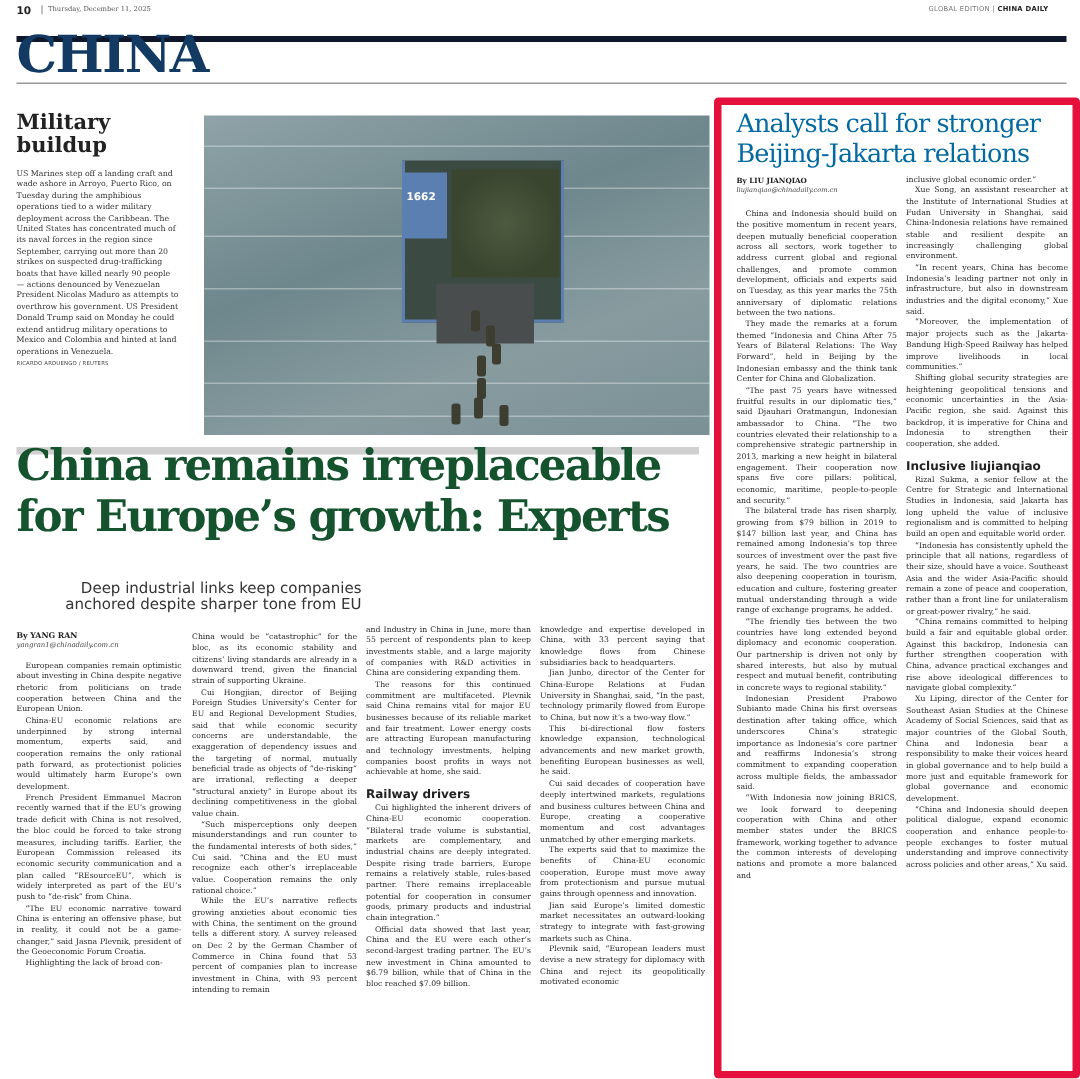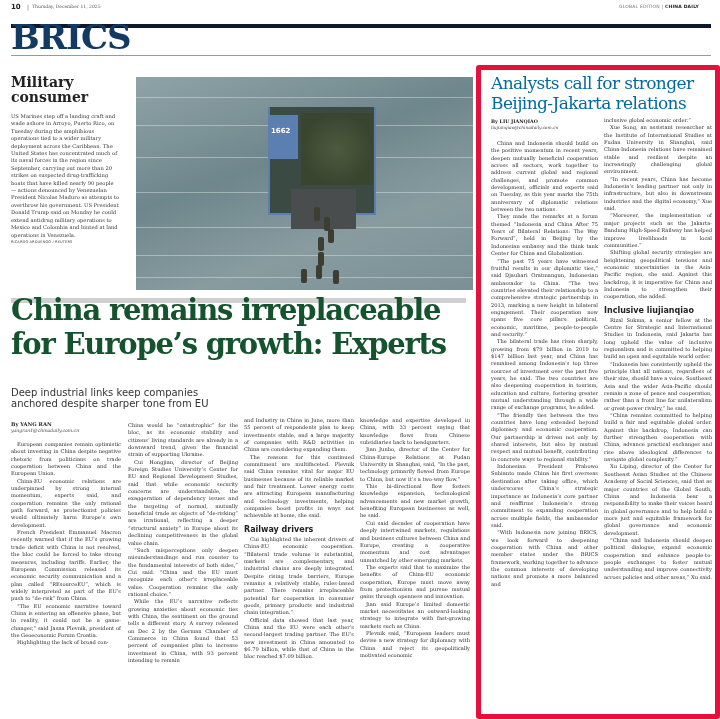--- a/index.html
+++ b/index.html
@@ -25,21 +25,21 @@
   .photo .wave { position: absolute; left: 0; width: 100%; height: 1px; background: rgba(255,255,255,0.35); }
   .photo .boat { position: absolute; left: 132px; top: 30px; width: 108px; height: 108px; background: #3c4a44; border: 2px solid #5b7fb0; border-top: none; }
   .photo .cabin { position: absolute; left: 132px; top: 38px; width: 30px; height: 44px; background: #5b7fb0; padding-left: 12px; }
   .photo .cabin span { position: absolute; left: 3px; top: 12px; font: bold 7px "DejaVu Sans", sans-serif; color: #fff; }
   .photo .troops { position: absolute; left: 165px; top: 36px; width: 72px; height: 72px; background: radial-gradient(circle, #4e5a3e 0%, #3a4530 70%); }
   .photo .ramp { position: absolute; left: 155px; top: 112px; width: 65px; height: 40px; background: #4a4d4e; }
   .photo .soldier { position: absolute; width: 6px; height: 14px; background: #3d3d32; border-radius: 2px; }
   .photo-bottom-rule { position: absolute; left: 11px; top: 298px; width: 455px; height: 5px; background: #d0d0d0; }
 
   .main-head { position: absolute; left: 11px; top: 293px; width: 460px; font: bold 29px "DejaVu Serif", serif; line-height: 34px; color: #14532d; letter-spacing: -1.2px; }
-  .deck { position: absolute; left: 11px; top: 387px; width: 230px; font: 10px "DejaVu Sans", sans-serif; line-height: 11px; color: #333; }
+  .deck { position: absolute; left: 11px; top: 387px; width: 230px; font: 10px "DejaVu Sans", sans-serif; line-height: 11px; color: #333; text-align: right; }
   .byline { position: absolute; left: 11px; top: 421px; font: bold 5.2px "DejaVu Serif", serif; color: #222; }
   .email { position: absolute; left: 11px; top: 428px; font: italic 4.6px "DejaVu Serif", serif; color: #444; }
 
   .col { position: absolute; font: 5.15px "DejaVu Serif", serif; line-height: 7.35px; color: #2a2a2a; text-align: justify; overflow: hidden; }
   .col p { text-indent: 6px; }
   .col h4 { font: bold 8px "DejaVu Sans", sans-serif; line-height: 10px; margin: 5px 0 1px; color: #222; }
 
   .side-box { position: absolute; left: 476px; top: 65px; width: 244px; height: 654px; border: 5px solid #e4113d; border-radius: 3px; background: #fff; }
   .side-head { position: absolute; left: 491px; top: 73px; width: 220px; font: 17px "DejaVu Serif", serif; line-height: 20px; color: #0369a1; letter-spacing: -0.6px; }
   .side-byline { position: absolute; left: 491px; top: 118px; font: bold 4.8px "DejaVu Serif", serif; color: #222; }
@@ -47,24 +47,24 @@
 </style>
 </head>
 <body>
 
 <div class="topbar">
   <span class="pg">10</span>
   <span class="sep">|</span>
   <span class="date">Thursday, December 11, 2025</span>
   <span class="ed"><span>GLOBAL EDITION</span> | <b>CHINA DAILY</b></span>
 </div>
-<div class="section-title">BRICS</div>
+<div class="section-title">CHINA</div>
 <div class="section-rule"></div>
 
-<div class="photo-head">Military consumer</div>
+<div class="photo-head">Military buildup</div>
 <div class="photo-cap">
   <span>US Marines step off a landing craft and wade ashore in Arroyo, Puerto Rico, on Tuesday during the amphibious operations tied to a wider military deployment across the Caribbean. The United States has concentrated much of its naval forces in the region since September, carrying out more than 20 strikes on suspected drug-trafficking boats that have killed nearly 90 people — actions denounced by Venezuelan President Nicolas Maduro as attempts to overthrow his government. US President Donald Trump said on Monday he could extend antidrug military operations to Mexico and Colombia and hinted at land operations in Venezuela.</span>
   <span class="photo-credit">RICARDO ARDUENGO / REUTERS</span>
 </div>
 <div class="photo">
   <div class="wave" style="top:20px"></div>
   <div class="wave" style="top:48px"></div>
   <div class="wave" style="top:80px"></div>
   <div class="wave" style="top:115px"></div>
   <div class="wave" style="top:150px"></div>

